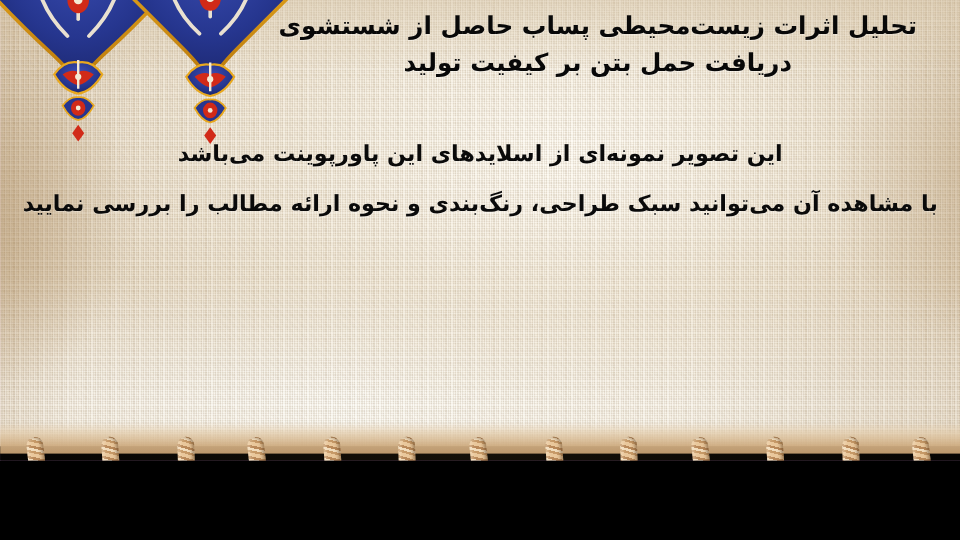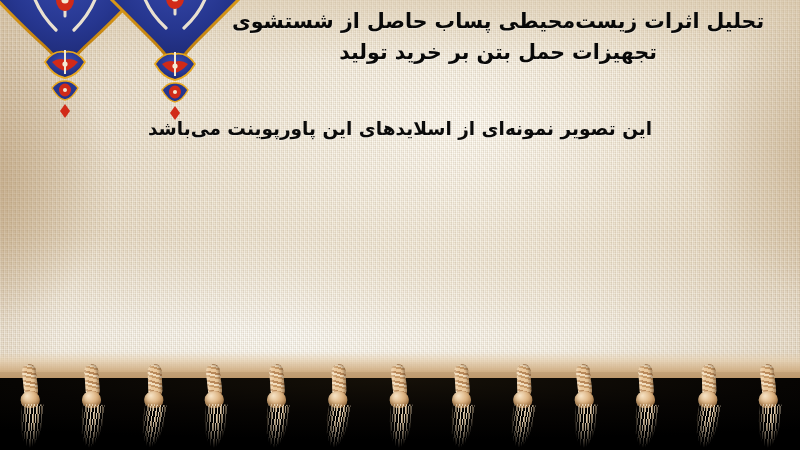--- a/index.html
+++ b/index.html
@@ -5,21 +5,21 @@
 <style>
   html, body {
     margin: 0;
     padding: 0;
     background: #000;
   }
 
   #slide {
     position: relative;
     width: 800px;
-    height: 450px;
+    height: 384px;
     overflow: hidden;
     font-family: "DejaVu Sans", "Liberation Sans", sans-serif;
     background: #f0abfc;
     user-select: none;
   }
 
   
   .canvas-bg {
     position: absolute;
     left: 0;
@@ -308,25 +308,26 @@
         <path d="M -13 0 Q -7 -8 0 -7 Q 7 -8 13 0 Q 7 11 0 12 Q -7 11 -13 0 Z" fill="#26368f" stroke="#e8a81f" stroke-width="1.5"></path>
         <ellipse cx="0" cy="2" rx="6" ry="6.5" fill="#d12a18"></ellipse>
         <circle cx="0" cy="2" r="2" fill="#f4ead4"></circle>
       </g>
       <path d="M 71 152 L 76 159 L 71 166 L 66 159 Z" fill="#d12a18"></path>
     </svg>
   </div>
 
   <div class="title-block">
     <div class="title-line">تحلیل اثرات زیست‌محیطی پساب حاصل از شستشوی</div>
-    <div class="title-line">تجهیزات حمل بتن بر خرید تولید</div>
+    <div class="title-line">دریافت حمل بتن بر کیفیت تولید</div>
   </div>
 
   <div class="body-block">
     <div class="body-line">این تصویر نمونه‌ای از اسلایدهای این پاورپوینت می‌باشد</div>
+    <div class="body-line">با مشاهده آن می‌توانید سبک طراحی، رنگ‌بندی و نحوه ارائه مطالب را بررسی نمایید</div>
   </div>
 
   <div class="black-field"></div>
   <div class="fringe" id="fringe">
     <div class="fringe-band"></div>
   <div class="tassel" style="left: 17.7692px; transform: rotate(-2.2deg);">
         <div class="knot"></div>
         <div class="bead"></div>
         <div class="hair"></div>
       </div>

